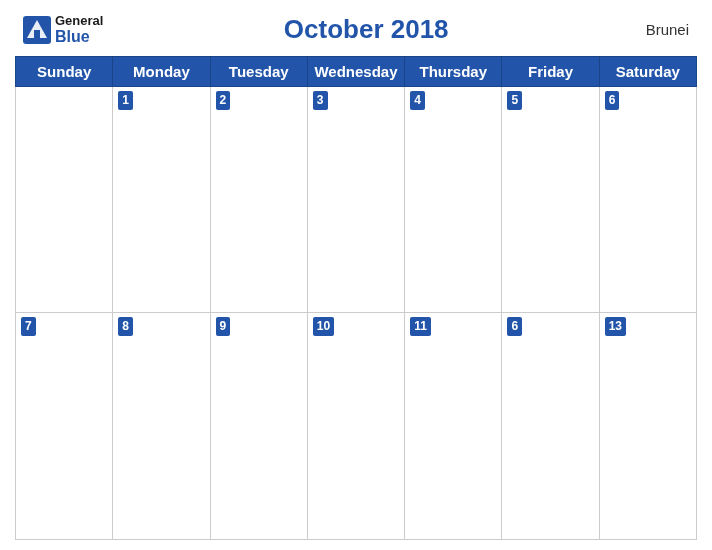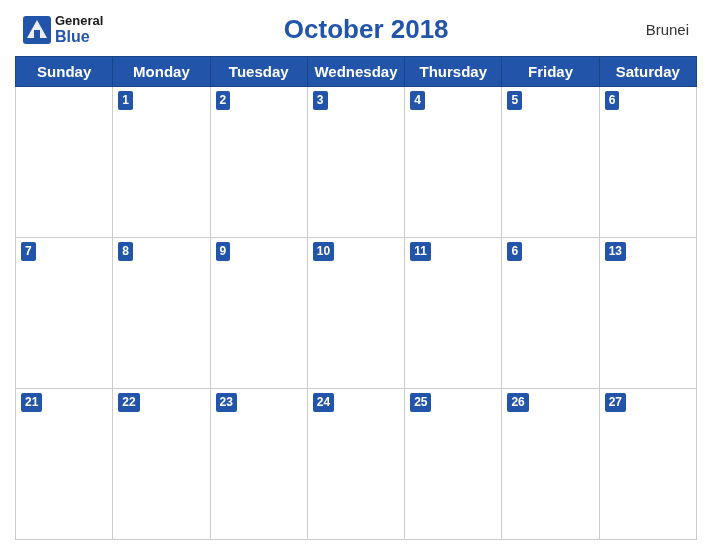--- a/index.html
+++ b/index.html
@@ -143,23 +143,14 @@
       </tr>
       <tr>
         <td><span class="day-number">7</span></td>
         <td><span class="day-number">8</span></td>
         <td><span class="day-number">9</span></td>
         <td><span class="day-number">10</span></td>
         <td><span class="day-number">11</span></td>
         <td><span class="day-number">6</span></td>
         <td><span class="day-number">13</span></td>
       </tr>
-      <tr>
-        <td><span class="day-number">21</span></td>
-        <td><span class="day-number">22</span></td>
-        <td><span class="day-number">23</span></td>
-        <td><span class="day-number">24</span></td>
-        <td><span class="day-number">25</span></td>
-        <td><span class="day-number">26</span></td>
-        <td><span class="day-number">27</span></td>
-      </tr>
     </tbody>
 </table>
 
 </body></html>

